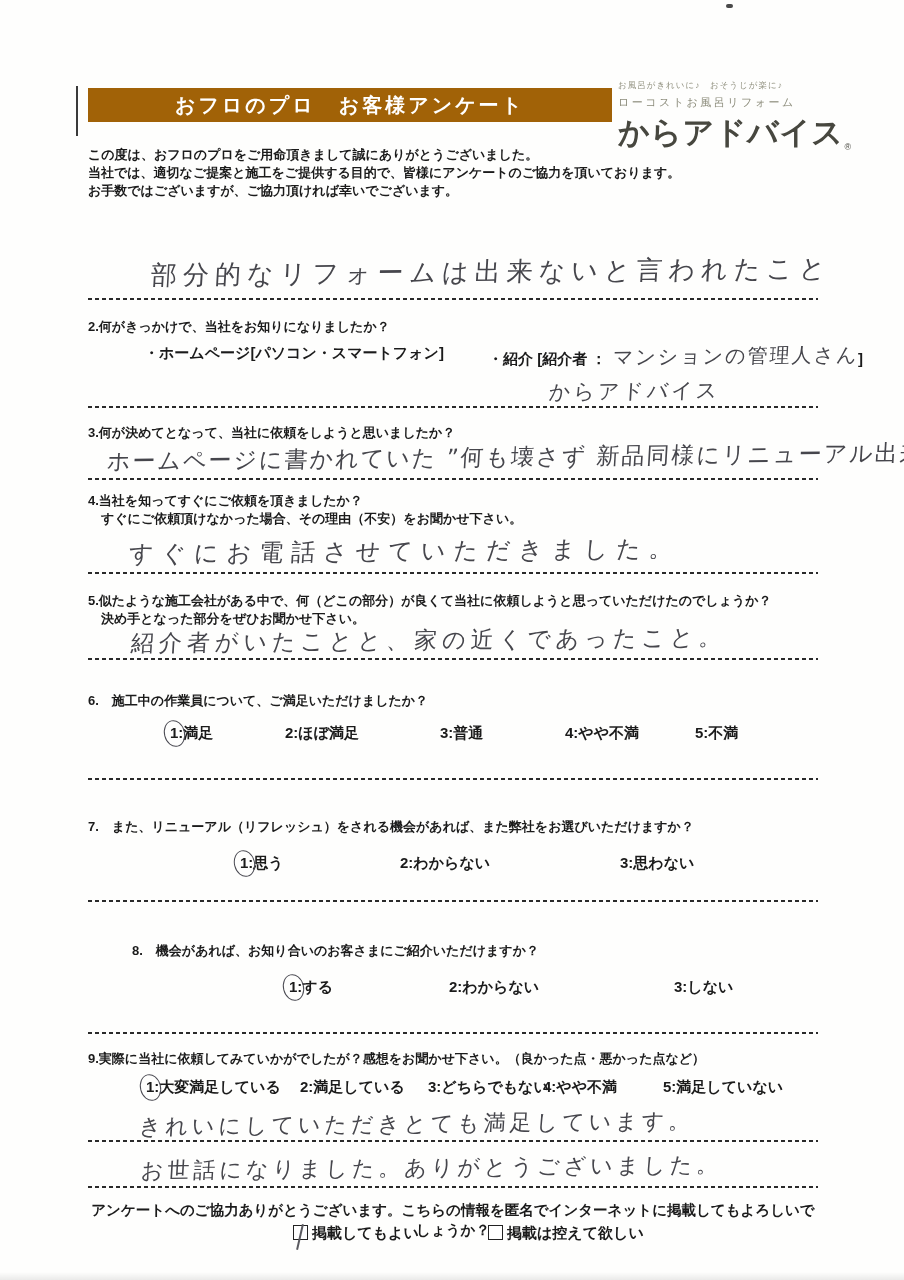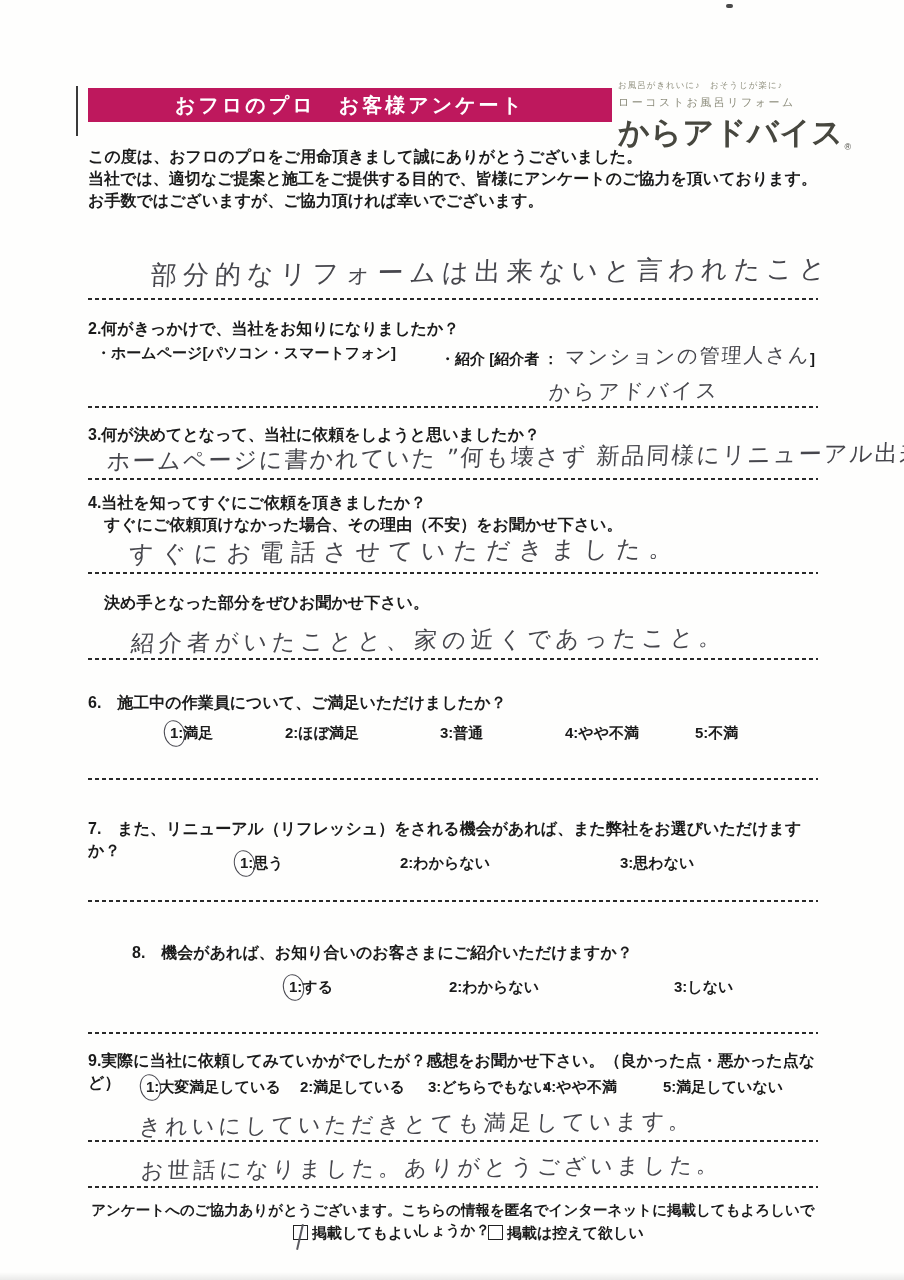--- a/index.html
+++ b/index.html
@@ -5,39 +5,39 @@
   html,body{margin:0;padding:0;background:#ffffff;}
   .page{
     position:relative;width:904px;height:1280px;background:#fefefdff;
     font-family:"Liberation Sans","DejaVu Sans",sans-serif;color:#1b1b1b;
     overflow:hidden;
   }
   .abs{position:absolute;}
 
   
   .banner{
-    left:88px;top:88px;width:524px;height:34px;background:#be185d;
+    left:88px;top:88px;width:524px;height:34px;background:#a16207;
     color:#fff;display:flex;align-items:center;justify-content:center;
     font-size:20px;letter-spacing:3px;font-weight:600;
   }
   .logo{left:618px;top:80px;width:210px;}
   .logo-t1{font-size:8.5px;color:#90907f;letter-spacing:1px;white-space:nowrap;}
   .logo-t2{font-size:11px;color:#8b8b7a;letter-spacing:2.5px;margin-top:3px;white-space:nowrap;}
   .logo-row{display:flex;align-items:flex-end;margin-top:2px;}
   .logo-brand{font-size:31px;font-weight:700;color:#47473f;letter-spacing:0.5px;white-space:nowrap;}
   .logo-reg{font-size:9px;color:#47473f;margin:0 3px 2px 1px;}
   .drop{
     width:30px;height:40px;margin-left:2px;
     background:radial-gradient(circle at 32% 28%,#f6c12f 0%,#f0952d 45%,#e4562d 88%);
     border-radius:6% 70% 58% 58% / 6% 62% 62% 62%;
     transform:rotate(-4deg);
   }
 
   
-  .pt{font-size:16px;font-weight:600;line-height:1.38;white-space:pre-wrap;}
+  .pt{font-size:13px;font-weight:600;line-height:1.38;white-space:pre-wrap;}
   .sec{left:88px;width:730px;}
 
   
   .hw{
     font-family:"DejaVu Sans",sans-serif;color:#46464c;
     transform:rotate(-0.6deg) skewX(-4deg);transform-origin:left bottom;
     white-space:nowrap;font-weight:400;
   }
 
   
@@ -97,21 +97,21 @@
     <div class="pt">この度は、おフロのプロをご用命頂きまして誠にありがとうございました。</div>
     <div class="pt">当社では、適切なご提案と施工をご提供する目的で、皆様にアンケートのご協力を頂いております。</div>
     <div class="pt">お手数ではございますが、ご協力頂ければ幸いでございます。</div>
   </div>
 
   <div class="abs hw" style="left:150px;top:258px;font-size:26px;letter-spacing:6px;">部分的なリフォームは出来ないと言われたこと</div>
   <div class="abs dash" style="top:298px;"></div>
 
   <div class="abs sec" style="top:318px;">
     <div class="pt">2.何がきっかけで、当社をお知りになりましたか？</div>
-    <div class="optrow" style="top:26px;">
+    <div class="optrow" style="top:26px;margin-left:48px;">
       <span class="opt" style="left:8px;">・ホームページ[パソコン・スマートフォン]</span>
       <span class="opt" style="left:352px;"><span>・紹介 [紹介者 ：</span><span class="hw" style="display:inline-block;font-size:20px;letter-spacing:2px;margin-left:6px;">マンションの管理人さん</span><span>]</span></span>
     </div>
   </div>
   <div class="abs hw" style="left:548px;top:378px;font-size:21px;letter-spacing:3px;">からアドバイス</div>
   <div class="abs dash" style="top:406px;"></div>
 
   <div class="abs sec" style="top:424px;">
     <div class="pt">3.何が決めてとなって、当社に依頼をしようと思いましたか？</div>
   </div>
@@ -119,20 +119,21 @@
   <div class="abs dash" style="top:478px;"></div>
 
   <div class="abs sec" style="top:492px;">
     <div class="pt">4.当社を知ってすぐにご依頼を頂きましたか？</div>
     <div class="pt">　すぐにご依頼頂けなかった場合、その理由（不安）をお聞かせ下さい。</div>
   </div>
   <div class="abs hw" style="left:128px;top:538px;font-size:24px;letter-spacing:8px;">すぐにお電話させていただきました。</div>
   <div class="abs dash" style="top:572px;"></div>
 
   <div class="abs sec" style="top:592px;">
+    <div class="pt">5.似たような施工会社がある中で、何（どこの部分）が良くて当社に依頼しようと思っていただけたのでしょうか？</div>
     <div class="pt">　決め手となった部分をぜひお聞かせ下さい。</div>
   </div>
   <div class="abs hw" style="left:130px;top:628px;font-size:23px;letter-spacing:5px;">紹介者がいたことと、家の近くであったこと。</div>
   <div class="abs dash" style="top:658px;"></div>
 
   <div class="abs sec" style="top:692px;">
     <div class="pt">6.　施工中の作業員について、ご満足いただけましたか？</div>
     <div class="optrow" style="top:32px;">
       <span class="opt" style="left:82px;"><span class="numwrap circled"><span>1</span></span><span>:満足</span></span>
       <span class="opt" style="left:197px;"><span class="numwrap"><span>2</span></span><span>:ほぼ満足</span></span>

